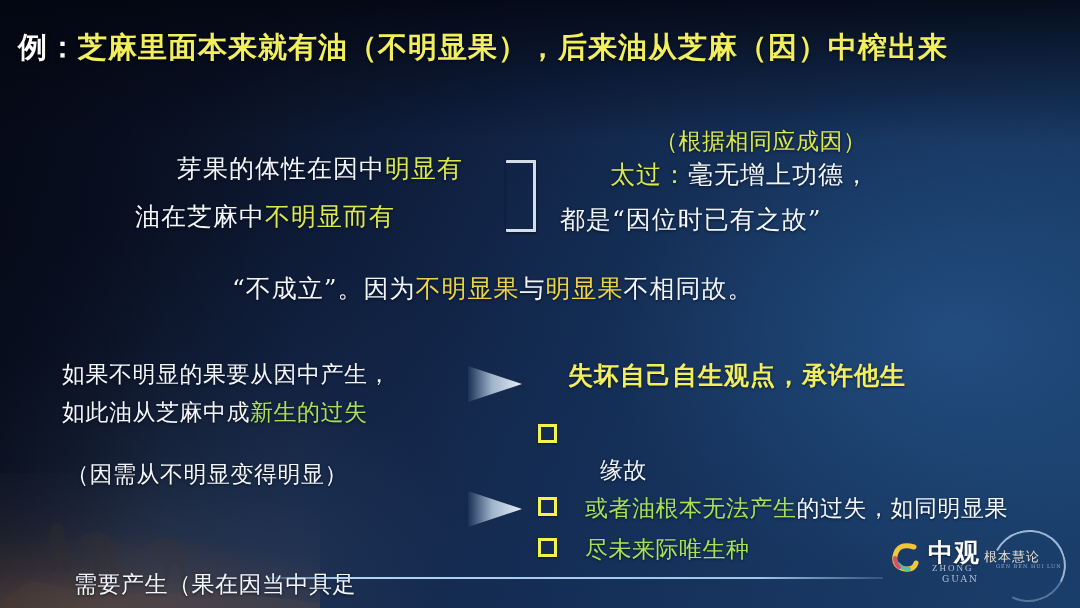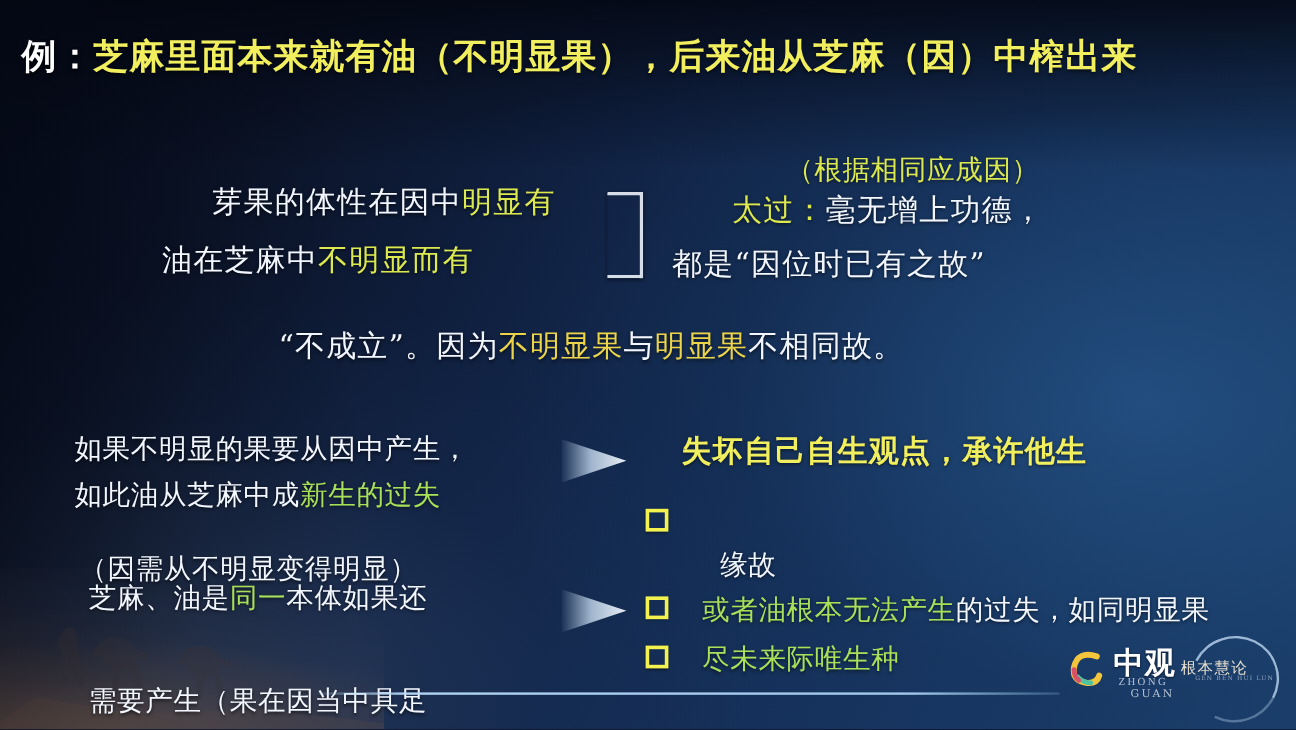--- a/index.html
+++ b/index.html
@@ -150,23 +150,20 @@
   <div class="txt body-line" style="left:232px; top:272px;">
     <span class="w">“不成立”。因为</span><span class="yo">不明显果</span><span class="w">与</span><span class="yo">明显果</span><span class="w">不相同故。</span>
   </div>
 
   <div class="txt small-line w" style="left:62px; top:359px;">如果不明显的果要从因中产生，</div>
   <div class="txt small-line" style="left:62px; top:397px;">
     <span class="w">如此油从芝麻中成</span><span class="gr">新生的过失</span>
   </div>
   <div class="txt small-line w" style="left:66px; top:435px;margin-top:24px;">（因需从不明显变得明显）</div>
 
-  <div class="txt small-line" style="left:74px; top:483px;">
-    <span class="w">芝麻、油是</span><span class="gr">同一</span><span class="w">本体如果还</span>
-  </div>
   <div class="txt small-line w" style="left:74px; top:521px;margin-top:48px;">需要产生（果在因当中具足</div>
 
   <div class="arrow" style="left:466px; top:363px;">
     <svg viewBox="0 0 58 42" width="58" height="42">
       <defs>
         <linearGradient id="ag1" x1="0" y1="0" x2="1" y2="0">
           <stop offset="0%" stop-color="#1b3156"></stop>
           <stop offset="45%" stop-color="#9fb4cc"></stop>
           <stop offset="100%" stop-color="#e8eef6"></stop>
         </linearGradient>

